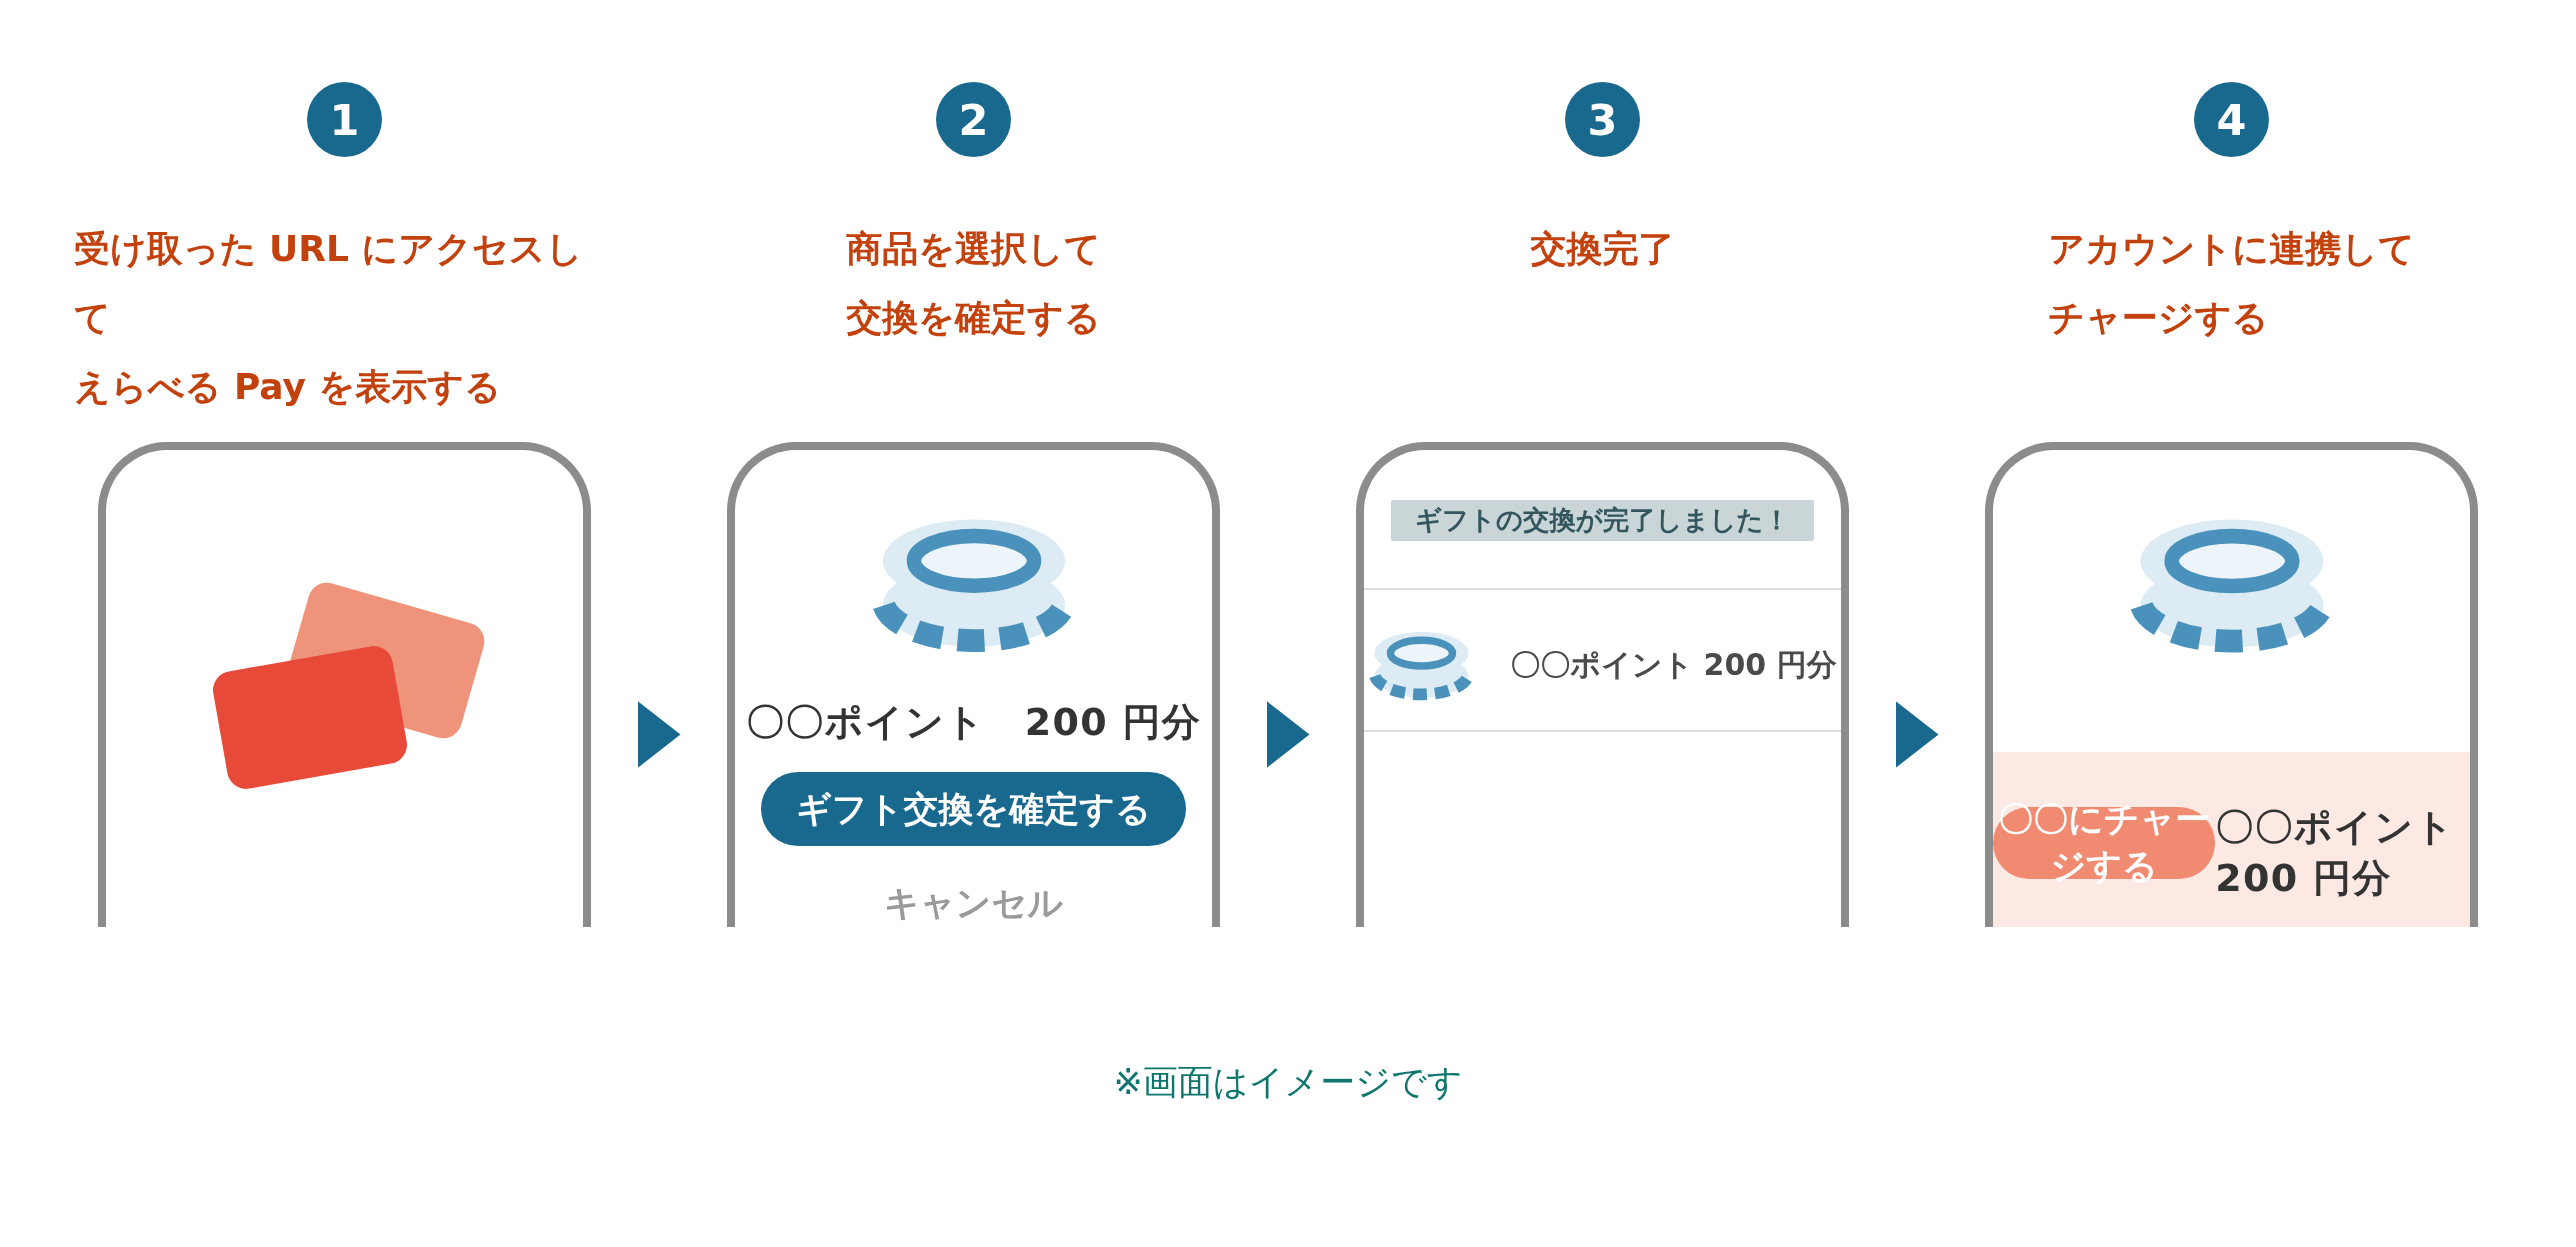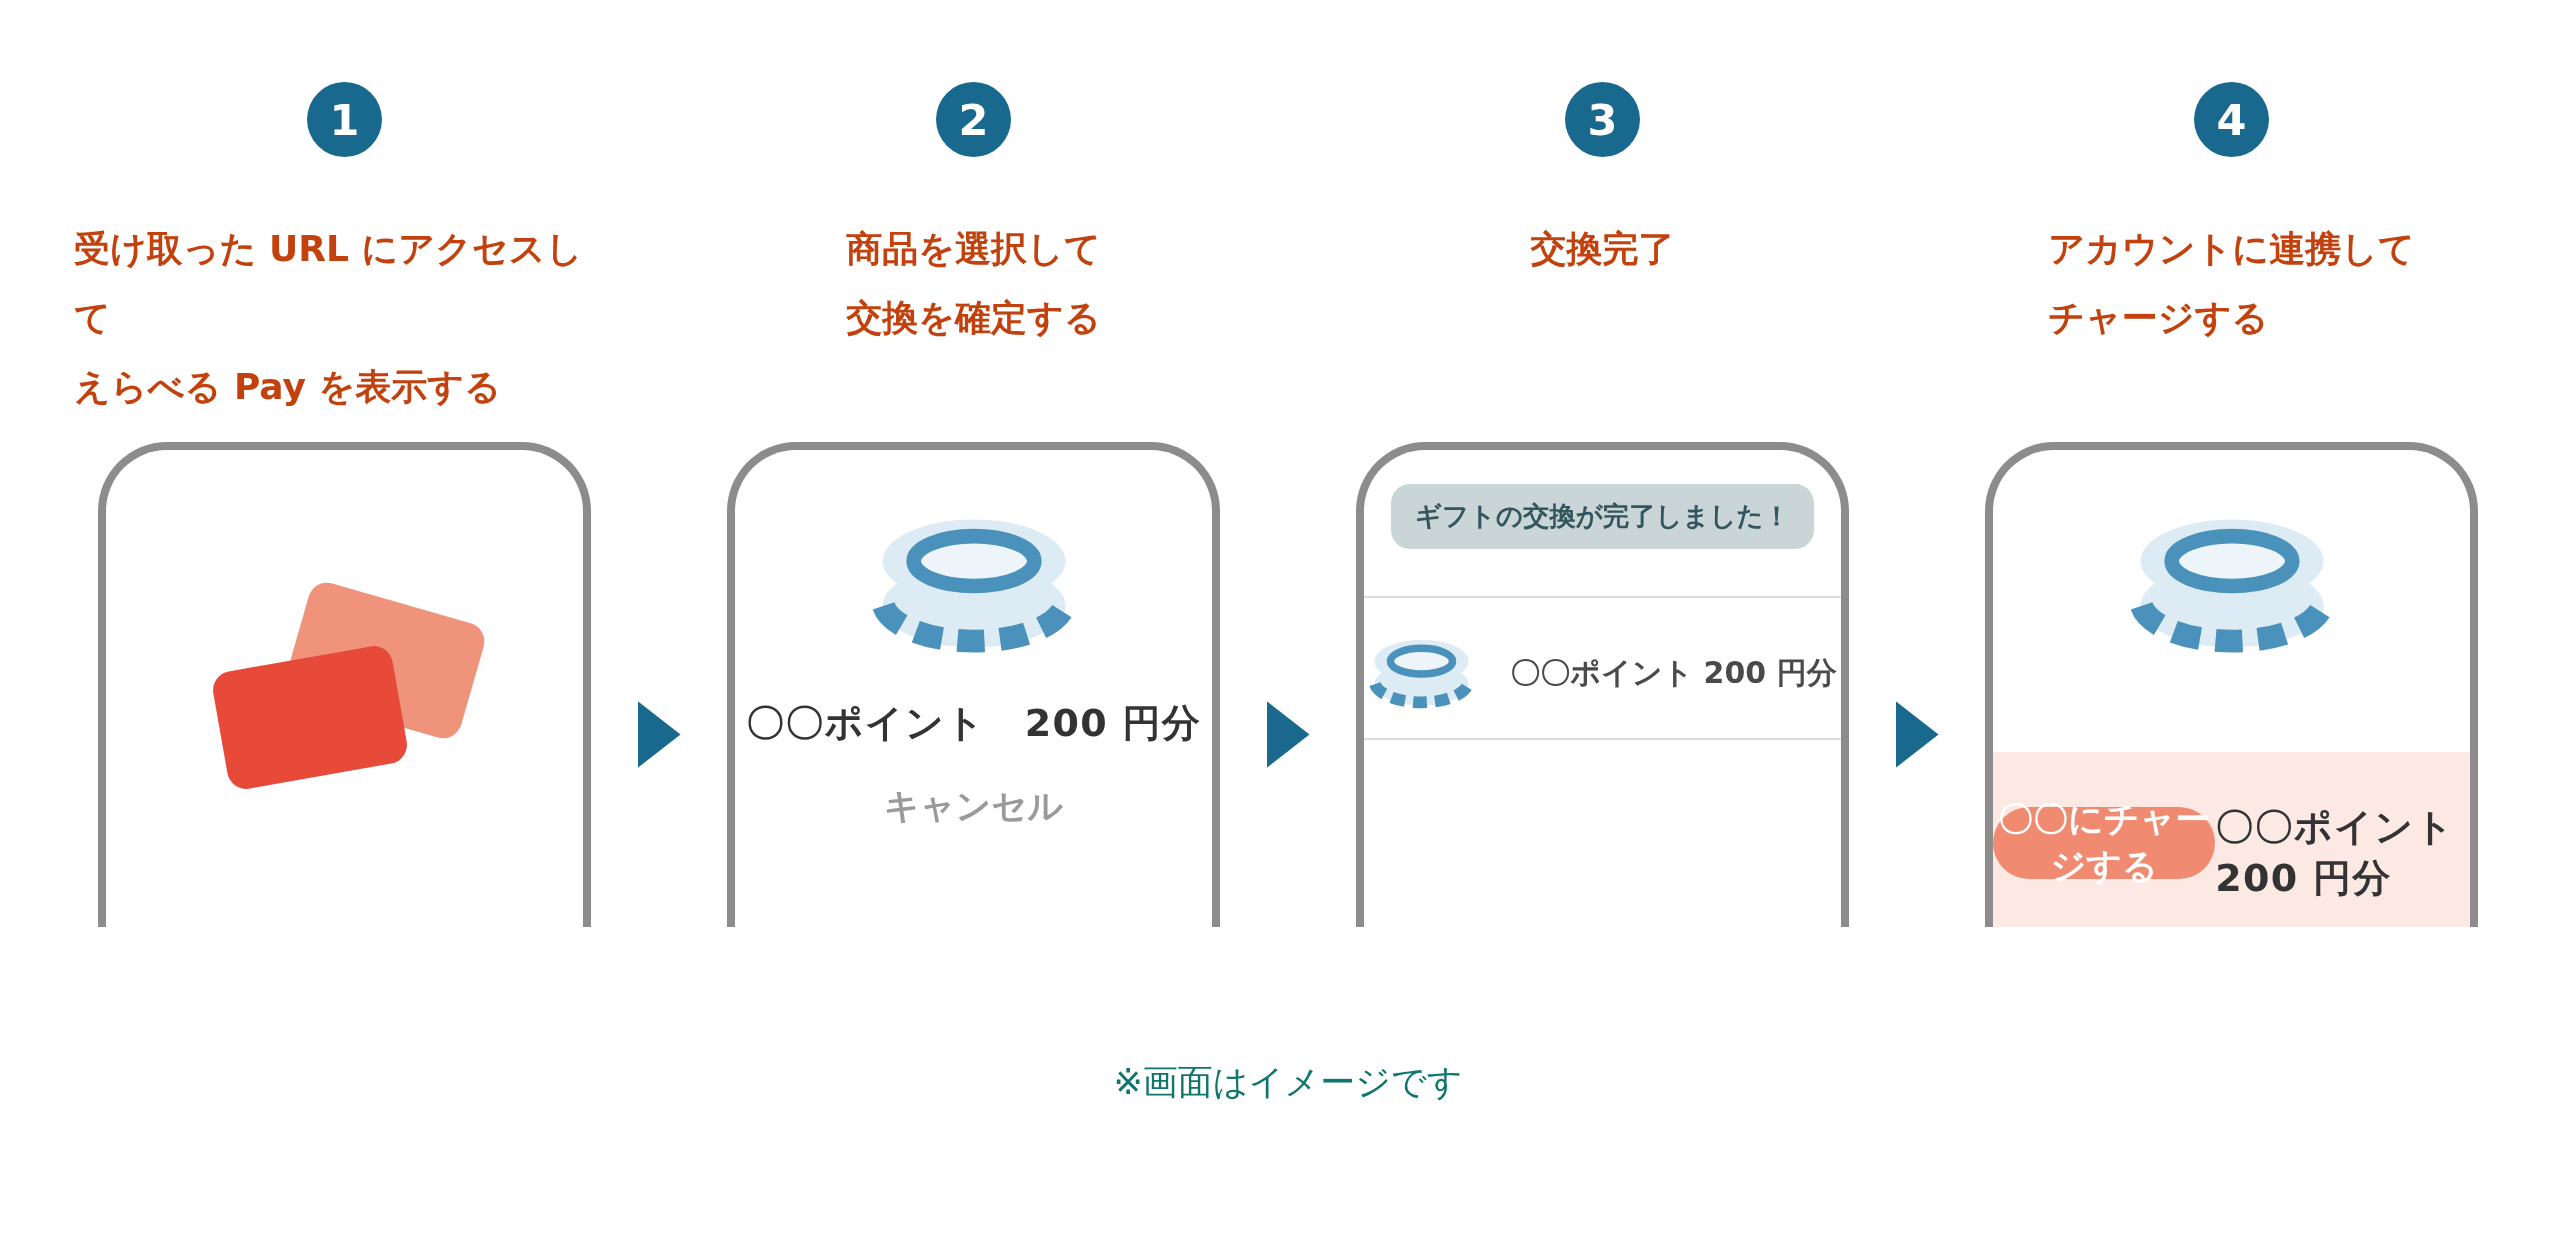--- a/index.html
+++ b/index.html
@@ -49,23 +49,23 @@
   .confirm-btn {
     margin-top:24px; width:425px; height:74px; border:none;
     border-radius:38px; background:var(--button-teal,#19698f);
     color:#fff; font-size:35px; font-weight:bold;
     font-family:inherit; display:flex; align-items:center; justify-content:center;
     cursor:pointer;
   }
   .cancel-label { margin-top:34px; font-size:35px; font-weight:bold; color:var(--cancel-gray,#9a9a9a); }
   
   .banner {
-    margin-top:34px; display:inline-block;
+    margin-top:50px; display:inline-block;
     background:var(--banner-bg,#c9d5d6); color:var(--banner-text,#33565e);
-    font-size:26.4px; font-weight:bold; padding:15px 24px; border-radius:19px;
+    font-size:26.4px; font-weight:bold; padding:3px 24px; border-radius:2px;
   }
   .divider { width:100%; height:1.9px; background:var(--divider,#dcdcdc); }
   .divider-1 { margin-top:47px; }
   .divider-2 { margin-top:24px; }
   .gift-row { margin-top:35px; display:flex; align-items:center; gap:35px; }
   .gift-row-label { font-size:30px; font-weight:bold; color:#4a4a4a; }
   
   .pink-block {
     margin-top:auto; width:100%; height:175px;
     background:var(--pink-bg,#fce9e3);
@@ -112,20 +112,21 @@
       <div>交換を確定する</div>
     </div>
     <div class="phone">
       <svg class="coin-big" viewBox="0 0 200 150" width="208" height="156">
         <ellipse cx="100" cy="95" rx="88" ry="40" fill="#dcebf4"></ellipse>
         <path d="M 13,95 A 88,40 0 0 0 187,95" fill="none" stroke="#4a92bb" stroke-width="22" stroke-dasharray="26 15"></path>
         <ellipse cx="100" cy="52" rx="88" ry="40" fill="#dcebf4"></ellipse>
         <ellipse cx="100" cy="52" rx="58" ry="24" fill="#eef5fa" stroke="#4a92bb" stroke-width="14"></ellipse>
       </svg>
       <div class="point-label">〇〇ポイント　200 円分</div>
+      <button class="confirm-btn">ギフト交換を確定する</button>
       <div class="cancel-label">キャンセル</div>
     </div>
   </div>
 
   <div class="arrow-gap">
     <div class="arrow"></div>
   </div>
 
   <div class="step-col">
     <div class="step-badge">3</div>

